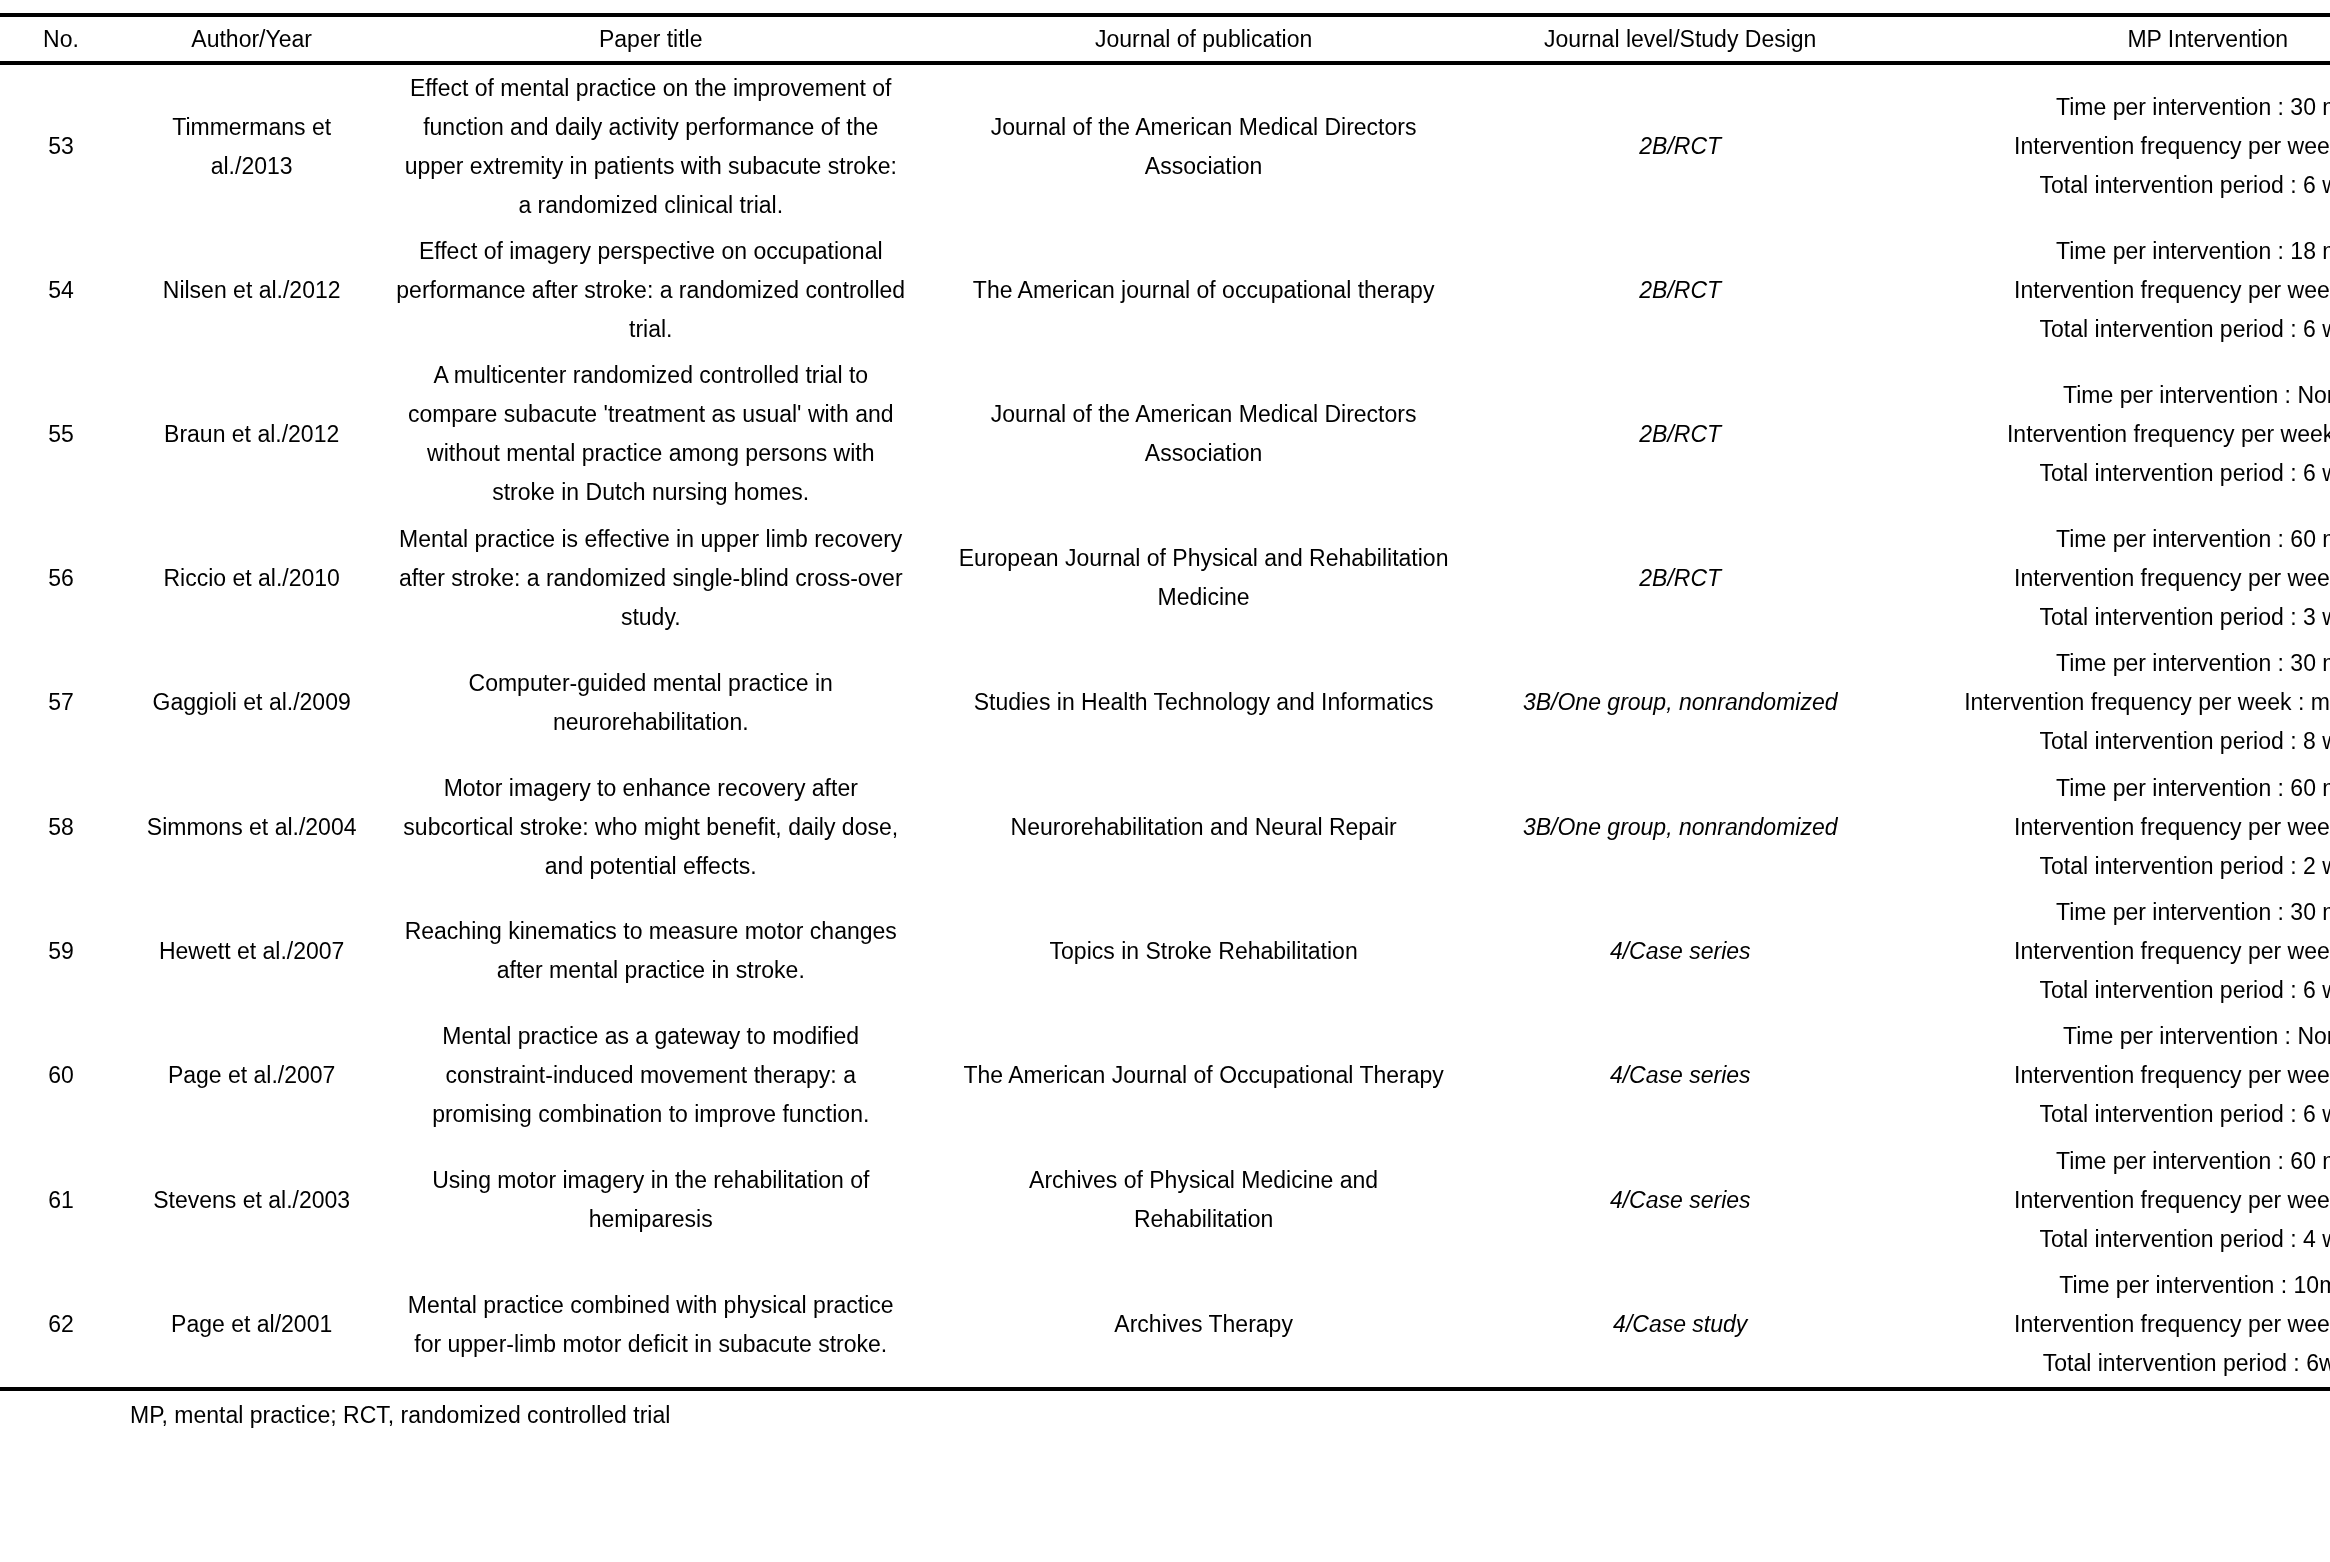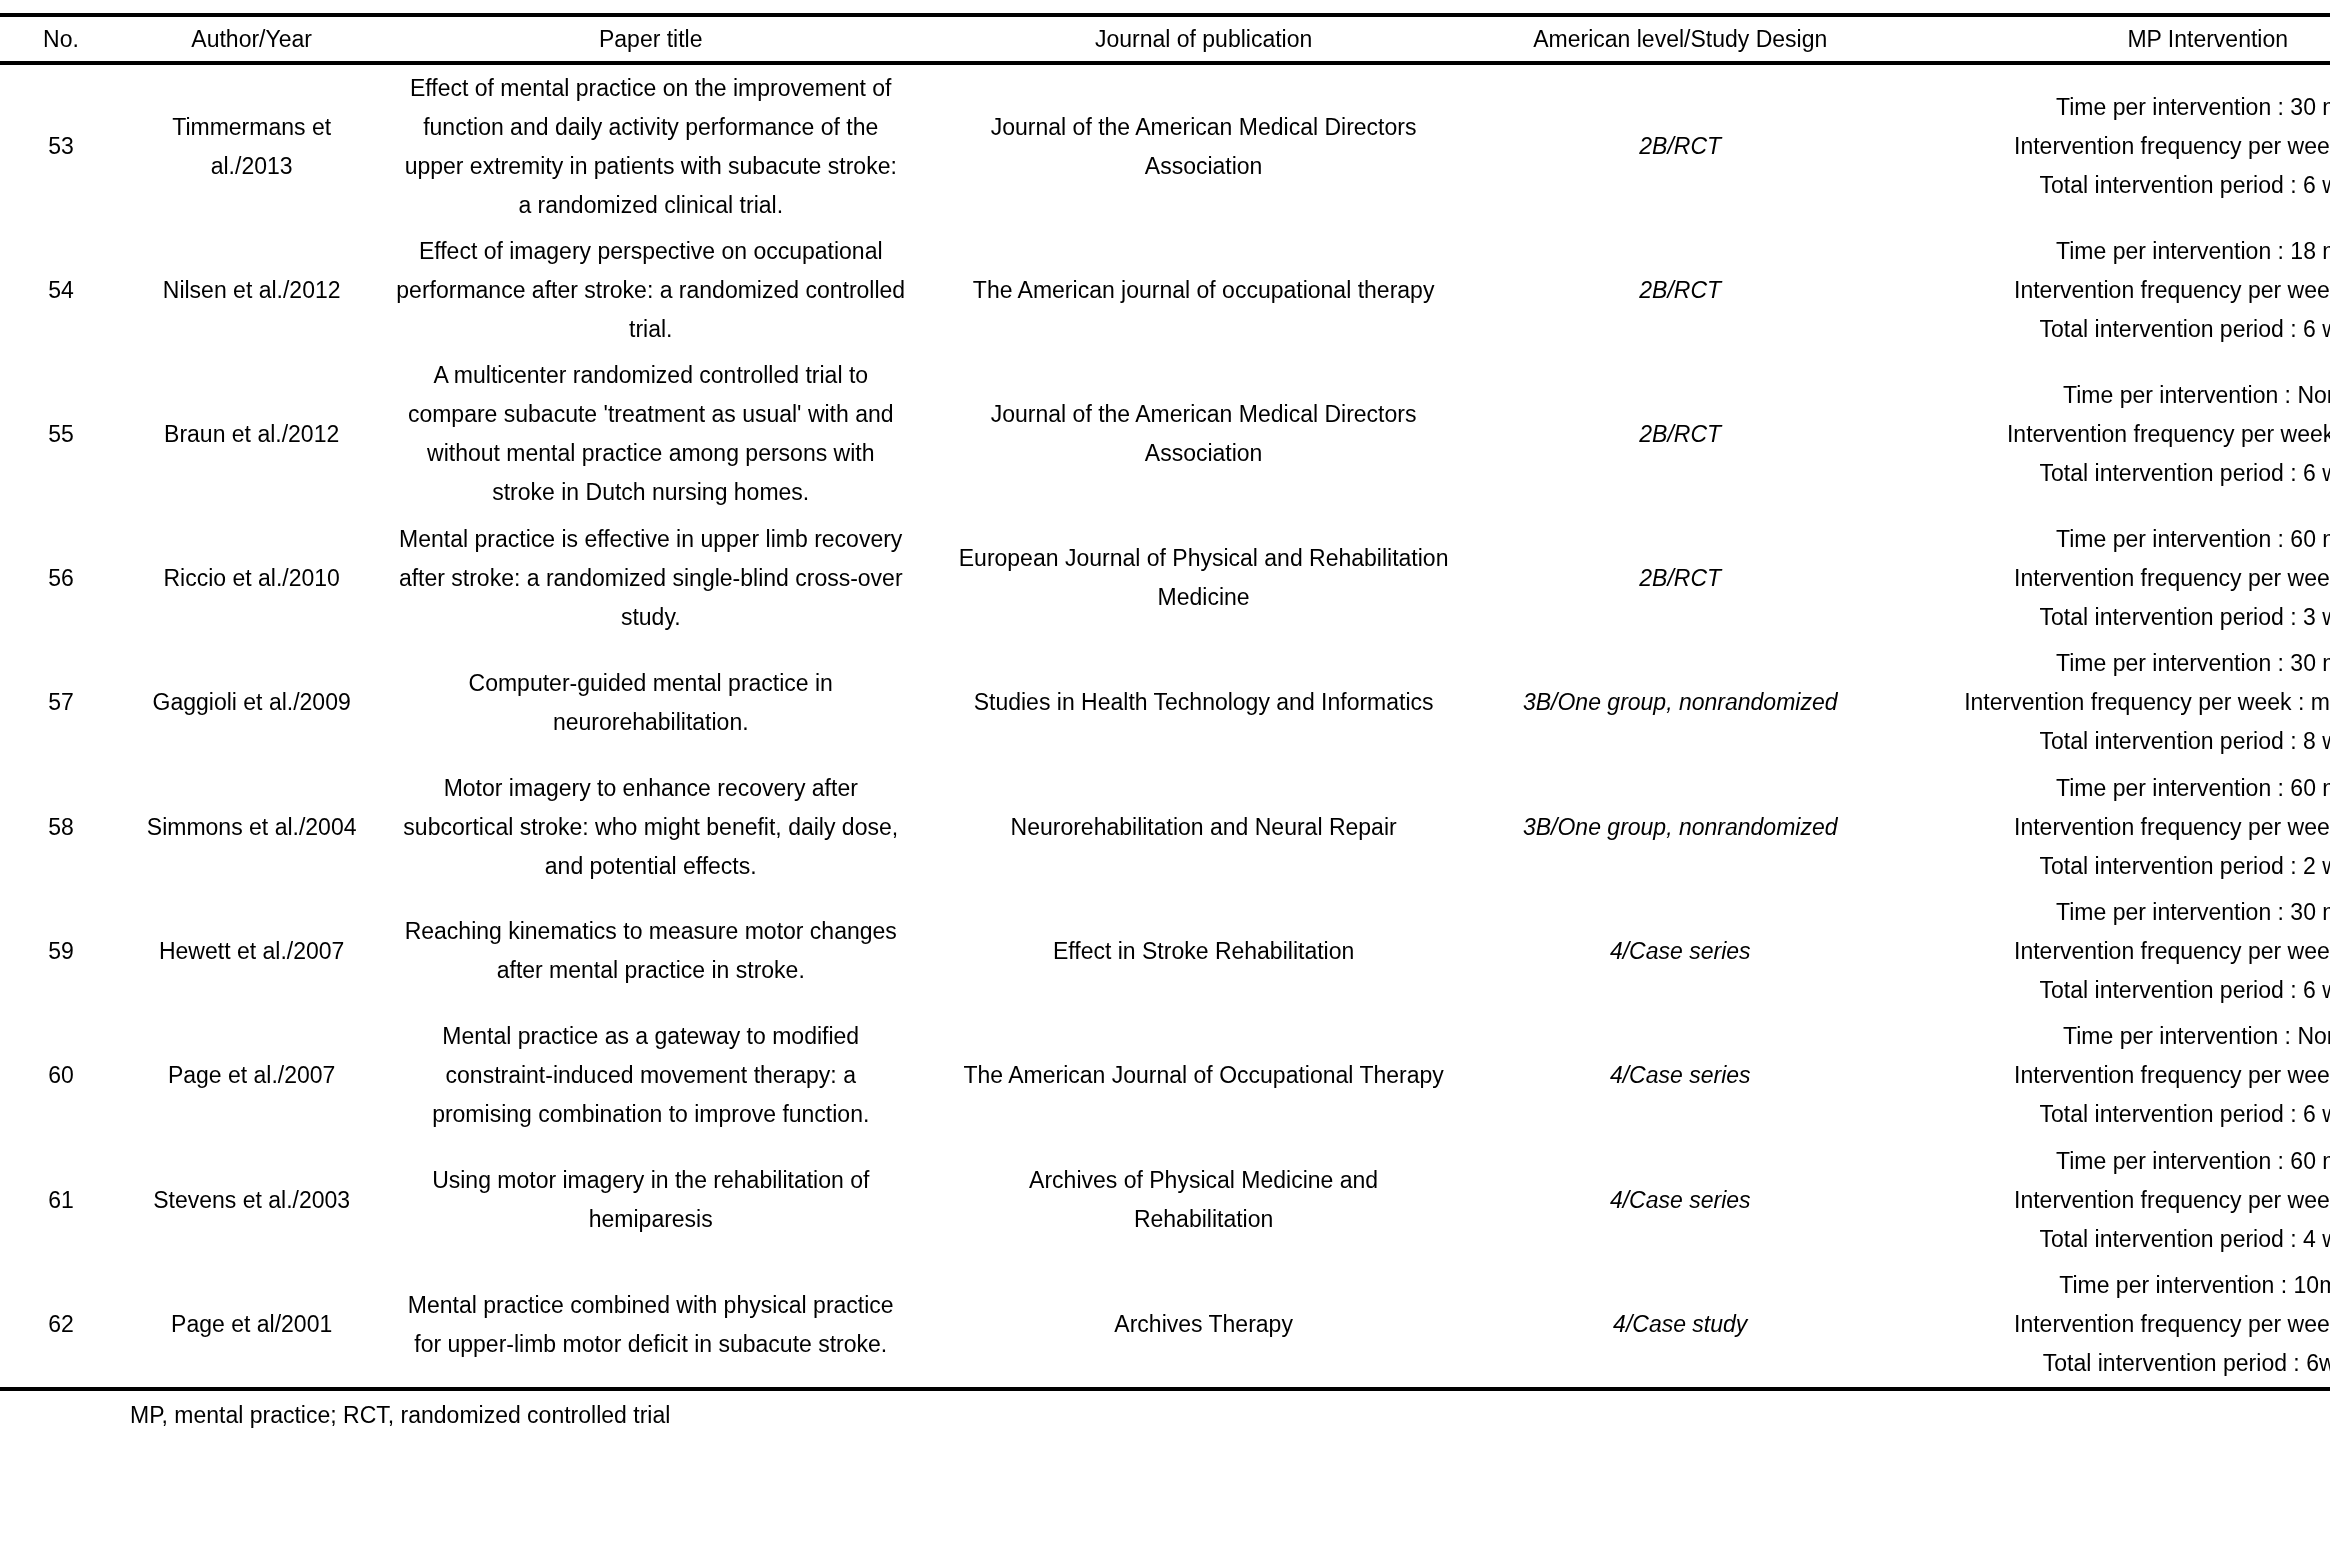--- a/index.html
+++ b/index.html
@@ -67,21 +67,21 @@
       <col style="width:22.3%">
       <col style="width:15.2%">
       <col style="width:26.3%">
     </colgroup>
     <thead>
       <tr>
         <th>No.</th>
         <th>Author/Year</th>
         <th>Paper title</th>
         <th>Journal of publication</th>
-        <th>American level/Study Design</th>
+        <th>Journal level/Study Design</th>
         <th>MP Intervention</th>
       </tr>
     </thead>
     <tbody>
   <tr>
     <td class="no-cell">53</td>
     <td class="author-cell">Timmermans et al./2013</td>
     <td class="title-cell">Effect of mental practice on the improvement of function and daily activity performance of the upper extremity in patients with subacute stroke: a randomized clinical trial.</td>
     <td class="journal-cell">Journal of the American Medical Directors Association</td>
     <td class="evidence-cell">2B/RCT</td>
@@ -154,21 +154,21 @@
       <div>Time per intervention : 60 min</div>
       <div>Intervention frequency per week : 5/W</div>
       <div>Total intervention period : 2 week</div>
     </td>
   </tr>
 
   <tr>
     <td class="no-cell">59</td>
     <td class="author-cell">Hewett et al./2007</td>
     <td class="title-cell">Reaching kinematics to measure motor changes after mental practice in stroke.</td>
-    <td class="journal-cell">Effect in Stroke Rehabilitation</td>
+    <td class="journal-cell">Topics in Stroke Rehabilitation</td>
     <td class="evidence-cell">4/Case series</td>
     <td class="mp-cell">
       <div>Time per intervention : 30 min</div>
       <div>Intervention frequency per week : 2/W</div>
       <div>Total intervention period : 6 week</div>
     </td>
   </tr>
 
   <tr>
     <td class="no-cell">60</td>

